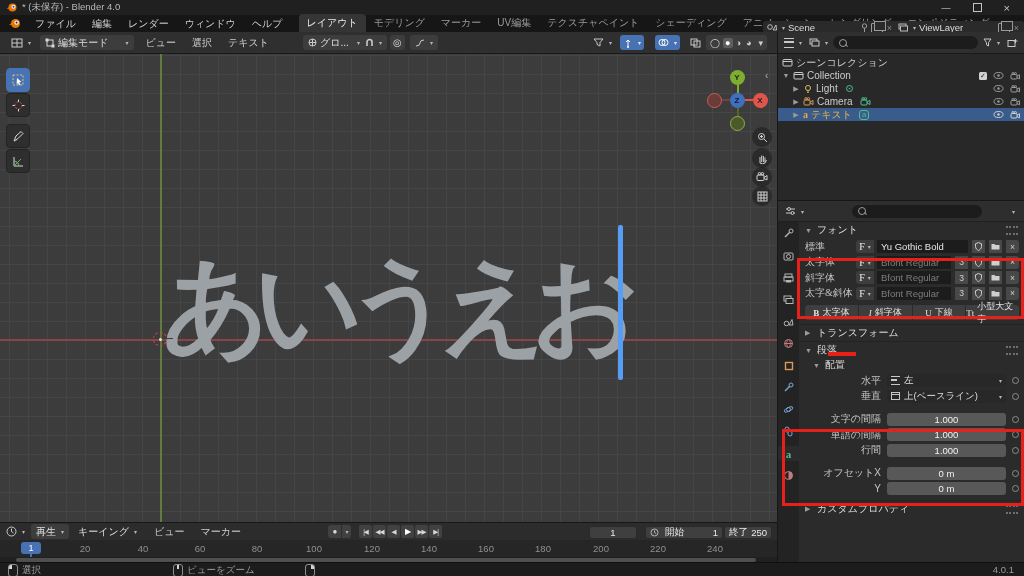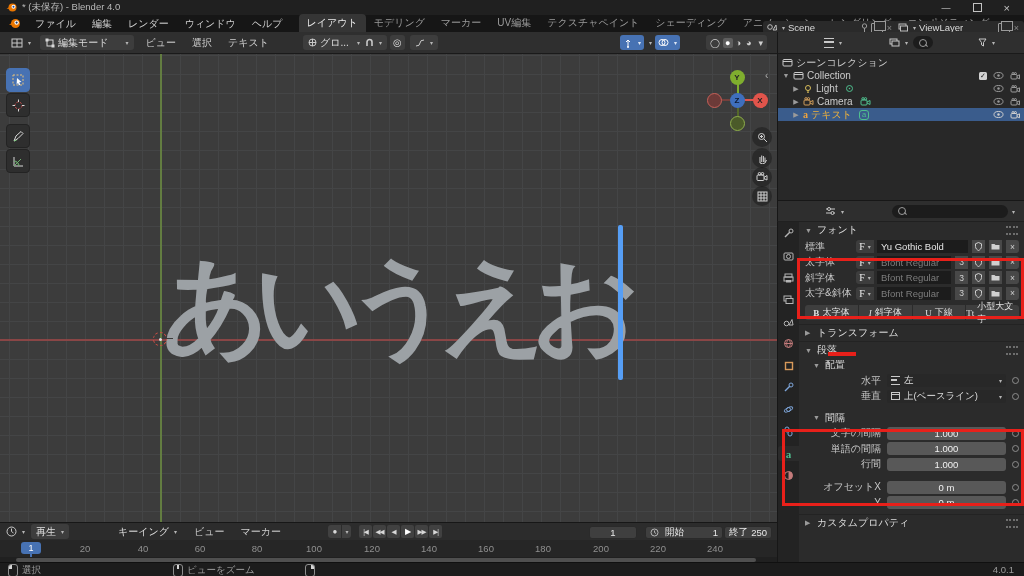--- a/index.html
+++ b/index.html
@@ -19,21 +19,21 @@
   .ws-tab{padding:2px 8px 3px 8px;color:#9a9a9a;border-radius:4px 4px 0 0;}
   .ws-tab.active{background:#353535;color:#ececec;}
   .tb-field{background:#2a2a2a;border-radius:3px;height:13px;display:flex;align-items:center;padding:0 4px;gap:3px;font-size:9.5px;color:#dcdcdc;margin-top:8px;}
   .mini-ic{width:10px;height:8px;border:1px solid #9a9a9a;border-radius:1px;display:inline-block;position:relative;}
   .mini-ic.copy::after{content:"";position:absolute;left:2px;top:-3px;width:10px;height:8px;border:1px solid #9a9a9a;background:#2a2a2a;}
   .x-ic{color:#8a8a8a;font-size:9px;padding:0 1px;}
   
   .vp-header{left:0;top:32px;width:777px;height:22px;background:#2f2f2f;border-bottom:1px solid #1a1a1a;display:flex;align-items:center;box-sizing:border-box;}
   .ol-header{left:777px;top:32px;width:247px;height:22px;background:#2f2f2f;border-left:1px solid #171717;border-bottom:1px solid #1a1a1a;display:flex;align-items:center;box-sizing:border-box;padding:0 4px;gap:3px;}
   .hbtn{display:flex;align-items:center;background:#3d3d3d;border-radius:3px;height:15px;padding:0 5px;margin-right:4px;color:#dedede;gap:3px;}
-  .hbtn.flat{background:transparent;margin-left:40px;}
+  .hbtn.flat{background:transparent;}
   .hbtn.blue{background:#4772b3;color:#fff;}
   .shadegrp{display:flex;gap:1px;background:#3d3d3d;border-radius:3px;height:15px;align-items:center;padding:0 2px;}
   .shadegrp span{font-size:9px;color:#cfcfcf;padding:0 2px;}
   .shadegrp .on{background:#5e5e5e;border-radius:2px;color:#fff;}
   .search{background:#1c1c1c;border-radius:8px;height:13px;display:flex;align-items:center;padding:0 6px;color:#8a8a8a;gap:4px;flex:1;}
   .mag{width:6px;height:6px;border:1px solid #9a9a9a;border-radius:50%;position:relative;display:inline-block;}
   .mag::after{content:"";position:absolute;left:5px;top:5px;width:3px;height:1px;background:#9a9a9a;transform:rotate(45deg);}
   .hamb{width:10px;height:8px;display:inline-block;border-top:1.5px solid #c9c9c9;border-bottom:1.5px solid #c9c9c9;position:relative;}
   .hamb::after{content:"";position:absolute;left:0;top:2.5px;width:10px;height:1.5px;background:#c9c9c9;}
   
@@ -74,21 +74,21 @@
   
   .props-header{left:777px;top:200px;width:247px;height:22px;background:#2e2e2e;border-left:1px solid #171717;border-top:1px solid #171717;border-bottom:1px solid #202020;display:flex;align-items:center;box-sizing:border-box;padding:0 5px;gap:4px;}
   .props-tabs{left:777px;top:222px;width:22px;height:340px;background:#232323;border-left:1px solid #171717;box-sizing:border-box;display:flex;flex-direction:column;align-items:center;padding-top:4px;gap:7px;}
   .ptab{width:20px;height:15px;display:flex;align-items:center;justify-content:center;font-size:10px;}
   .ptab.active{background:#2b2b2b;border-radius:3px 0 0 3px;width:22px;}
   .props{left:799px;top:222px;width:225px;height:340px;background:#2b2b2b;box-sizing:border-box;overflow:hidden;}
   .phead{display:flex;align-items:center;height:16px;padding:0 6px;color:#dcdcdc;gap:4px;border-top:1px solid #232323;}
   .pcaret{color:#9a9a9a;font-size:7px;width:8px;}
   .drag{margin-left:auto;width:12px;height:5px;border-top:2px dotted #6e6e6e;border-bottom:2px dotted #6e6e6e;}
   .prow{display:flex;align-items:center;height:14px;margin:1.5px 5px 1.5px 6px;gap:3px;}
-  .flabel{flex:0 0 48px;color:#c6c6c6;}
+  .flabel{flex:0 0 48px;color:#c6c6c6;font-family:Liberation Serif, serif;}
   .rlabel{flex:0 0 76px;text-align:right;color:#c6c6c6;padding-right:3px;}
   .fbtn{width:18px;height:13px;background:#3d3d3d;border-radius:3px 0 0 3px;display:flex;align-items:center;justify-content:center;color:#efefef;
         font-family:"Liberation Serif",serif;font-size:10px;gap:1px;}
   .fname{flex:1;background:#1c1c1c;height:13px;padding:0 4px;color:#e6e6e6;display:flex;align-items:center;font-size:9.5px;min-width:0;}
   .fname.ph{color:#7d7d7d;}
   .sqbtn{width:13px;height:13px;background:#484848;display:flex;align-items:center;justify-content:center;color:#d2d2d2;font-size:8.5px;margin-left:1px;}
   .sqbtn.endr{border-radius:0 3px 3px 0;}
   .slider{flex:1;background:#585858;height:13px;border-radius:3px;display:flex;align-items:center;justify-content:center;color:#f2f2f2;font-size:9.5px;}
   .dropf{flex:1;background:#282828;height:13px;border-radius:3px;display:flex;align-items:center;padding:0 4px;color:#dddddd;font-size:9.5px;gap:4px;}
   .dropf .dd{margin-left:auto;}
@@ -707,24 +707,20 @@
         <svg width="9" height="8" viewBox="0 0 9 8">
             <rect x="0.5" y="0.5" width="8" height="7" fill="none" stroke="#c9c9c9"></rect>
             <path d="M0.5 2.5 H8.5" stroke="#c9c9c9"></path>
           </svg>
         <span style="white-space:nowrap;overflow:hidden;">上(ベースライン)</span>
           <span class="dd">▾</span>
       </span>
       <span class="kdot"></span>
     </div>
     <div style="height:6px;"></div>
-    <div class="phead" style="border-top:none;padding-left:14px;height:14px;">
-      <span class="pcaret">▼</span>
-        <span>間隔</span>
-    </div>
     <div class="prow">
       <span class="rlabel">文字の間隔</span>
       <span class="slider">1.000</span>
       <span class="kdot"></span>
     </div>
     <div class="prow">
       <span class="rlabel">単語の間隔</span>
       <span class="slider">1.000</span>
       <span class="kdot"></span>
     </div>

